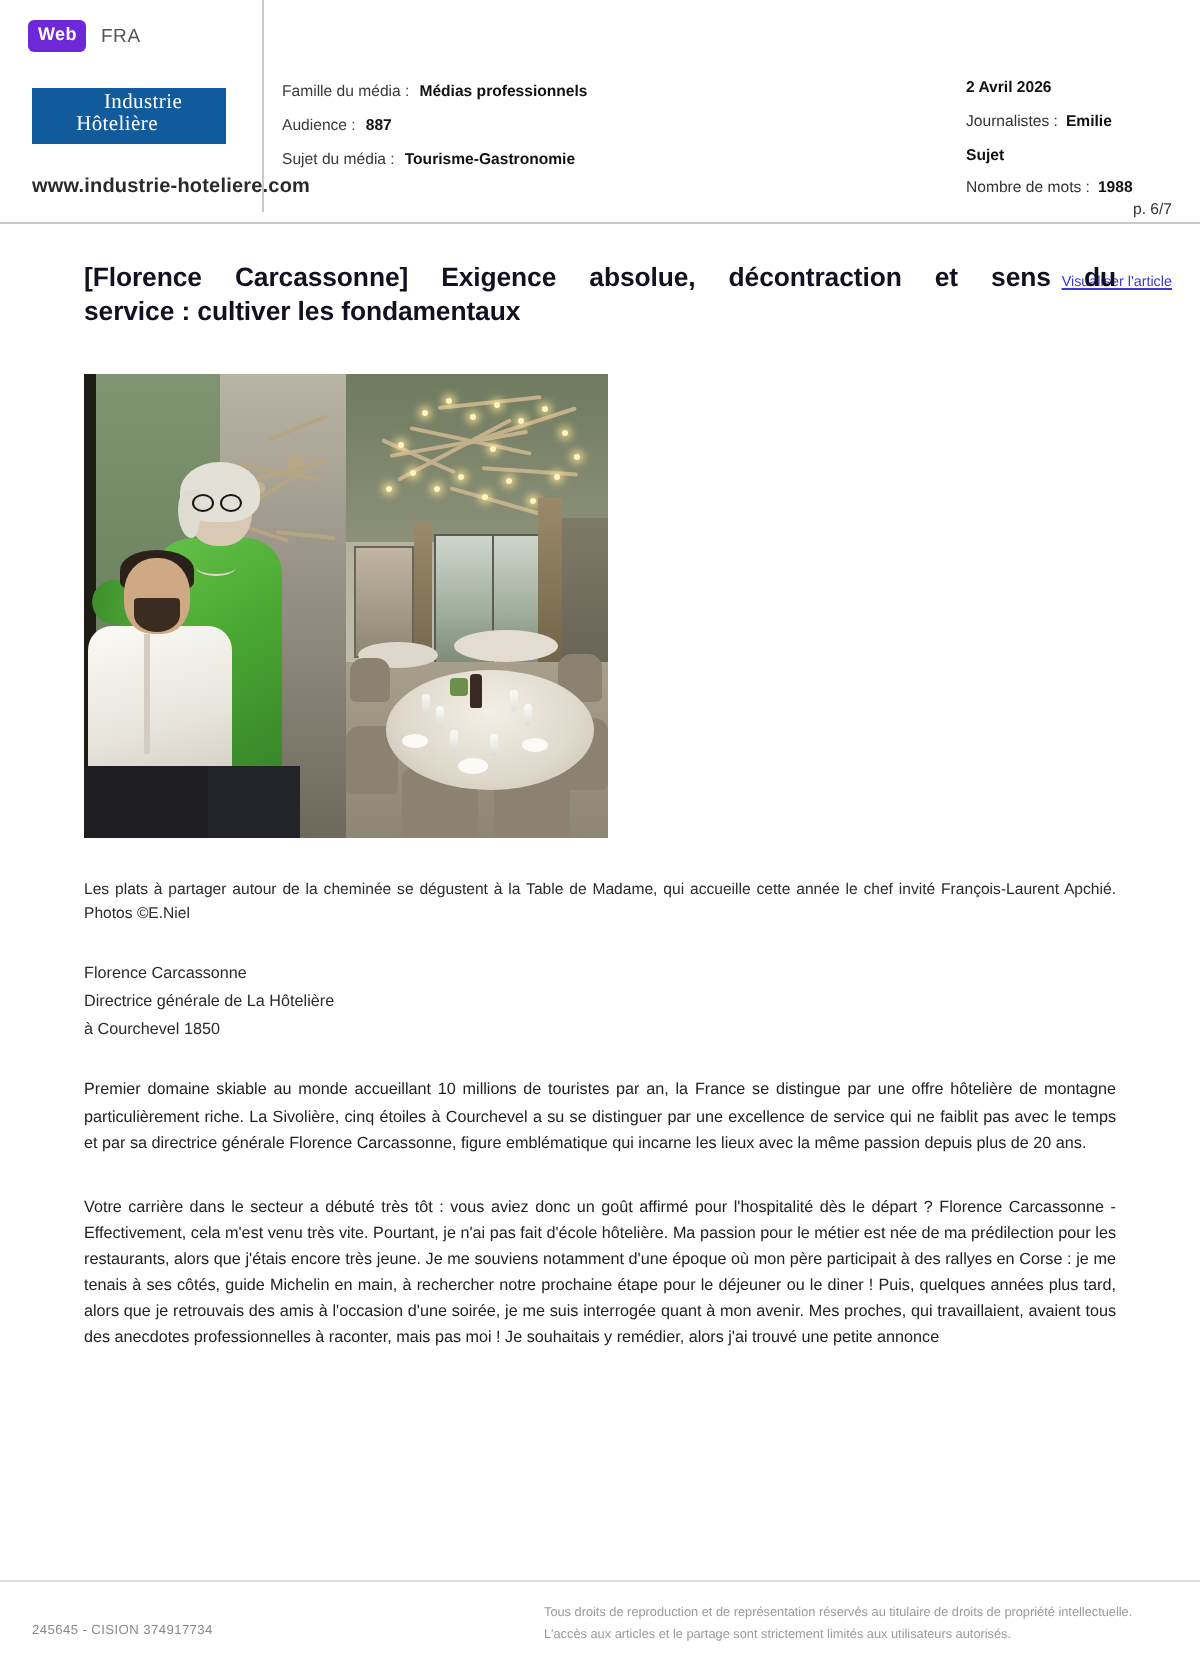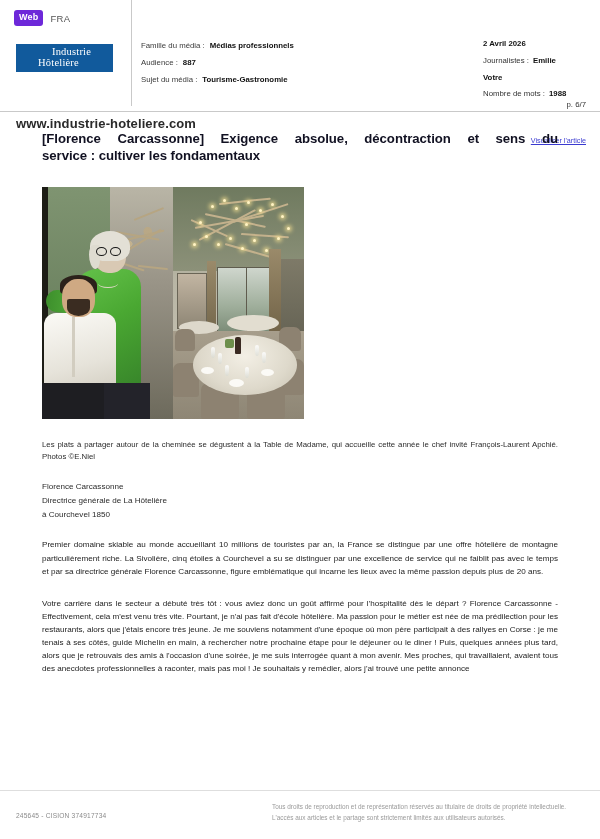--- a/index.html
+++ b/index.html
@@ -86,22 +86,22 @@
   }
   .brand-logo .l2 {
     font-size: 10.5px;
     padding-right: 12px;
     letter-spacing: .2px;
   }
 
   .site-url {
     position: absolute;
     left: 16px;
-    top: 116px;
-    font-size: 13px;
+    top: 88px;
+    font-size: 10px;
     font-weight: bold;
     color: #2a2a2a;
     letter-spacing: .1px;
   }
 
   .meta-mid {
     position: absolute;
     left: 141px;
     top: 42px;
     font-size: 7.8px;
@@ -446,21 +446,21 @@
     <div class="meta-row">
       <span class="meta-label">Sujet du média :</span><span class="meta-value">Tourisme-Gastronomie</span>
     </div>
   </div>
 
   <div class="meta-right">
     <div class="meta-row strong">2 Avril 2026</div>
     <div class="meta-row">
       <span>Journalistes :</span><span class="meta-value">Emilie</span>
     </div>
-    <div class="meta-row strong">Votre</div>
+    <div class="meta-row strong">Sujet</div>
     <div class="meta-row">
       <span>Nombre de mots :</span><span class="meta-value">1988</span>
     </div>
   </div>
 
   <div class="page-number">p. 6/7</div>
 </div>
 
 <a class="view-article-link">Visualiser l'article</a>
 

